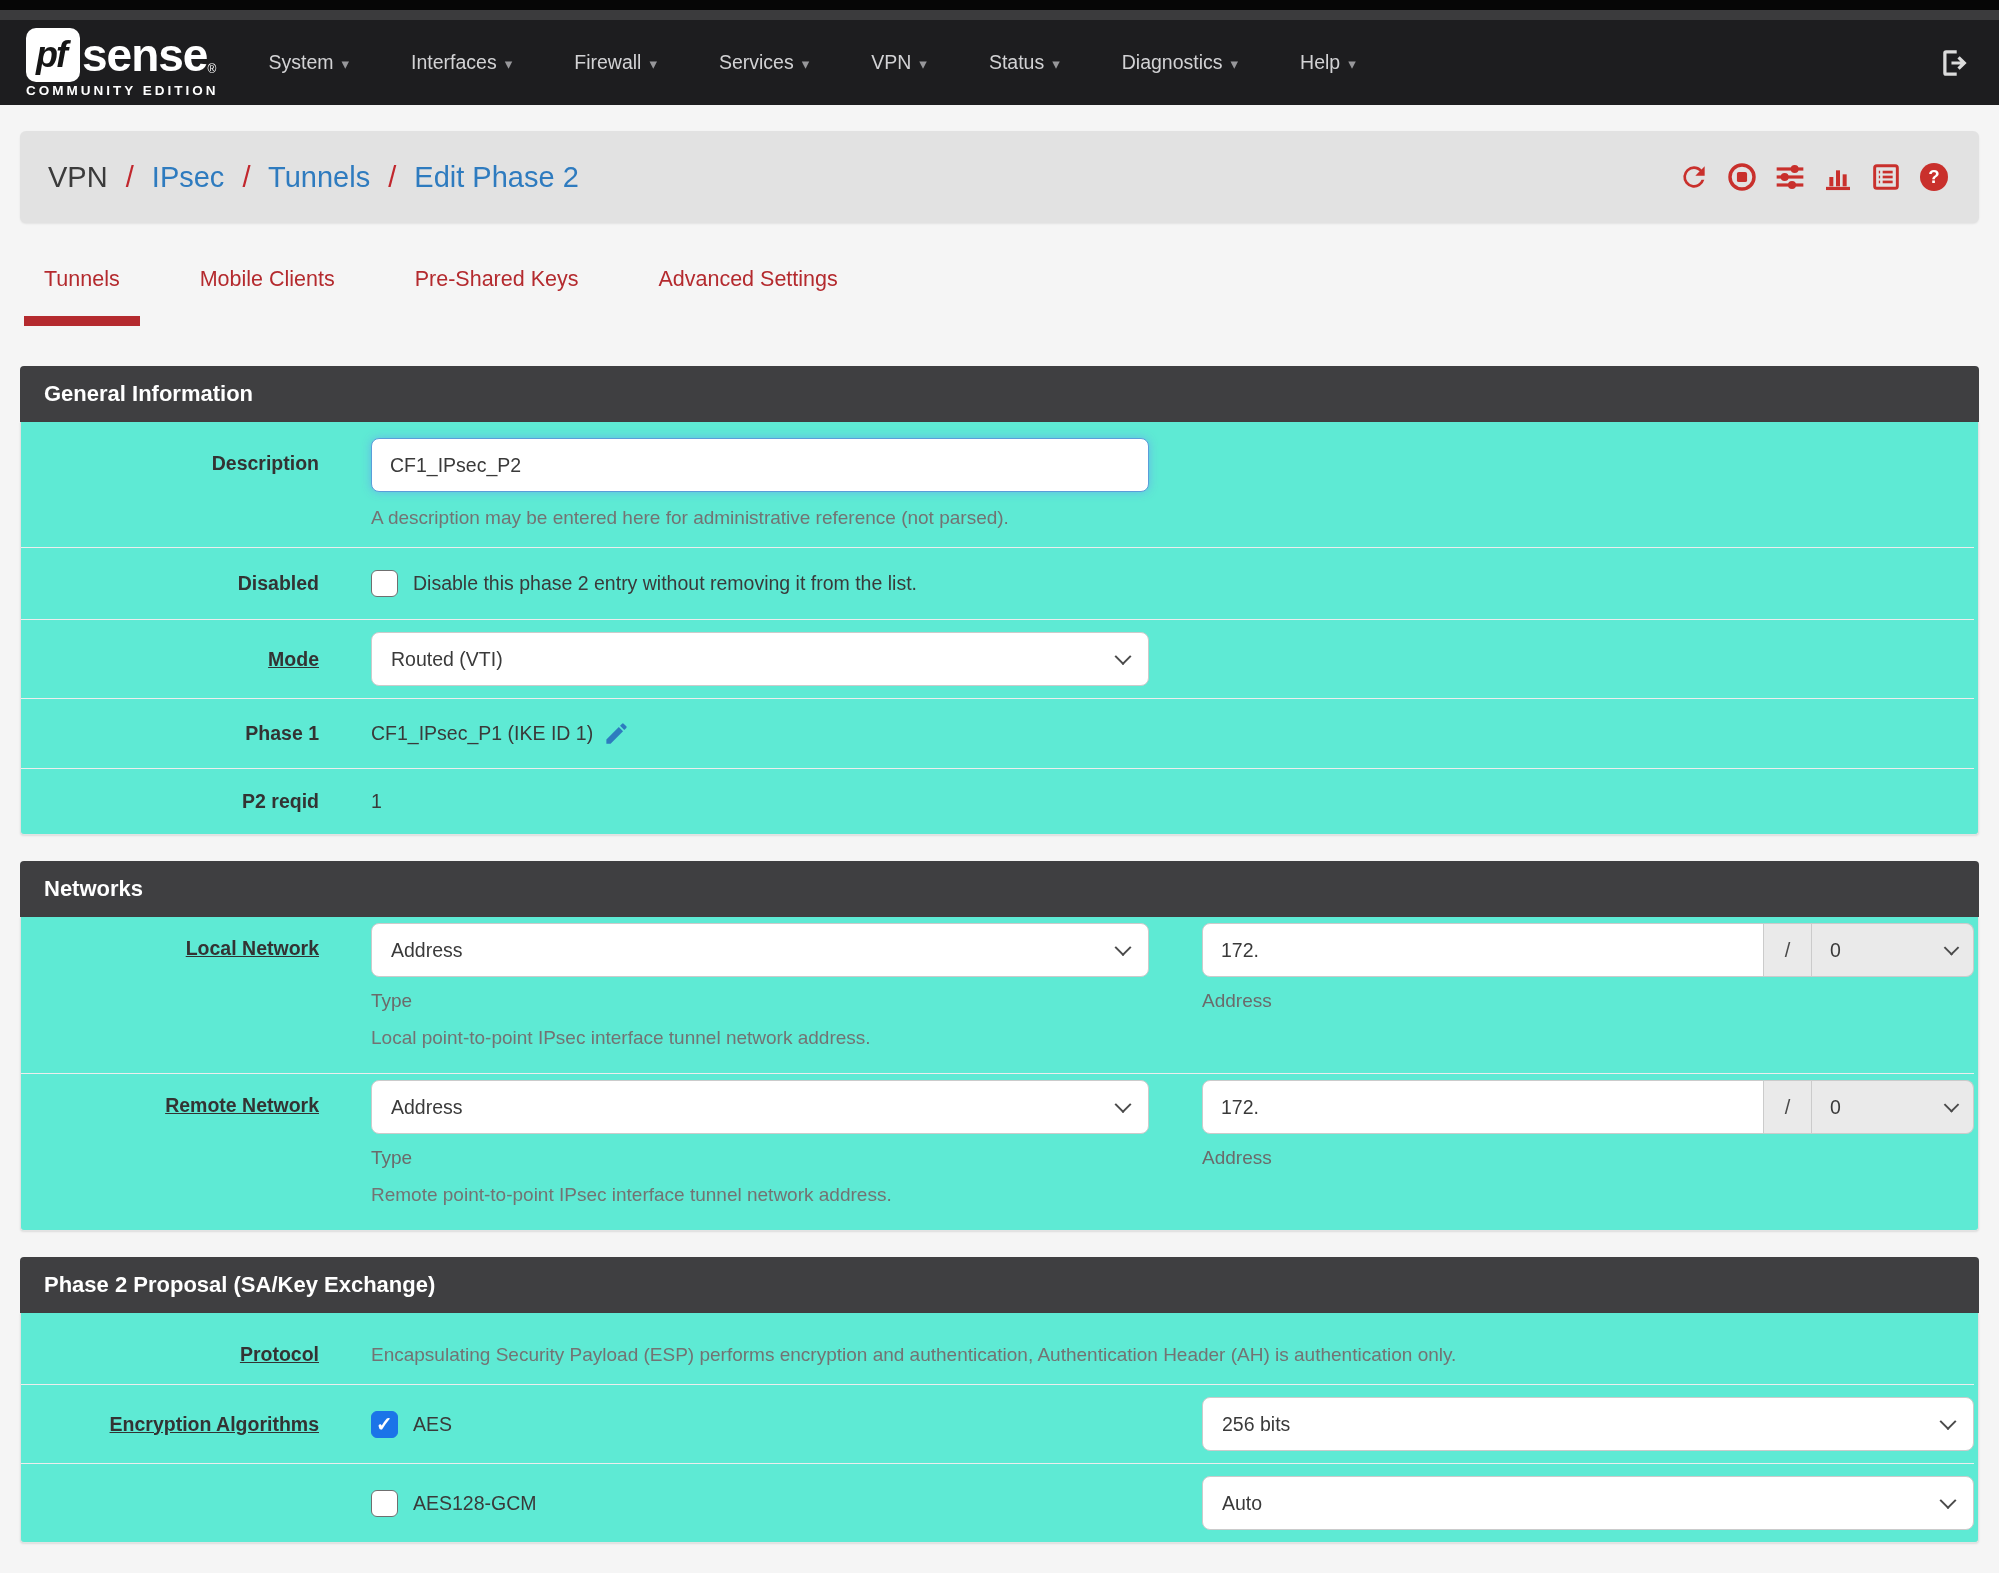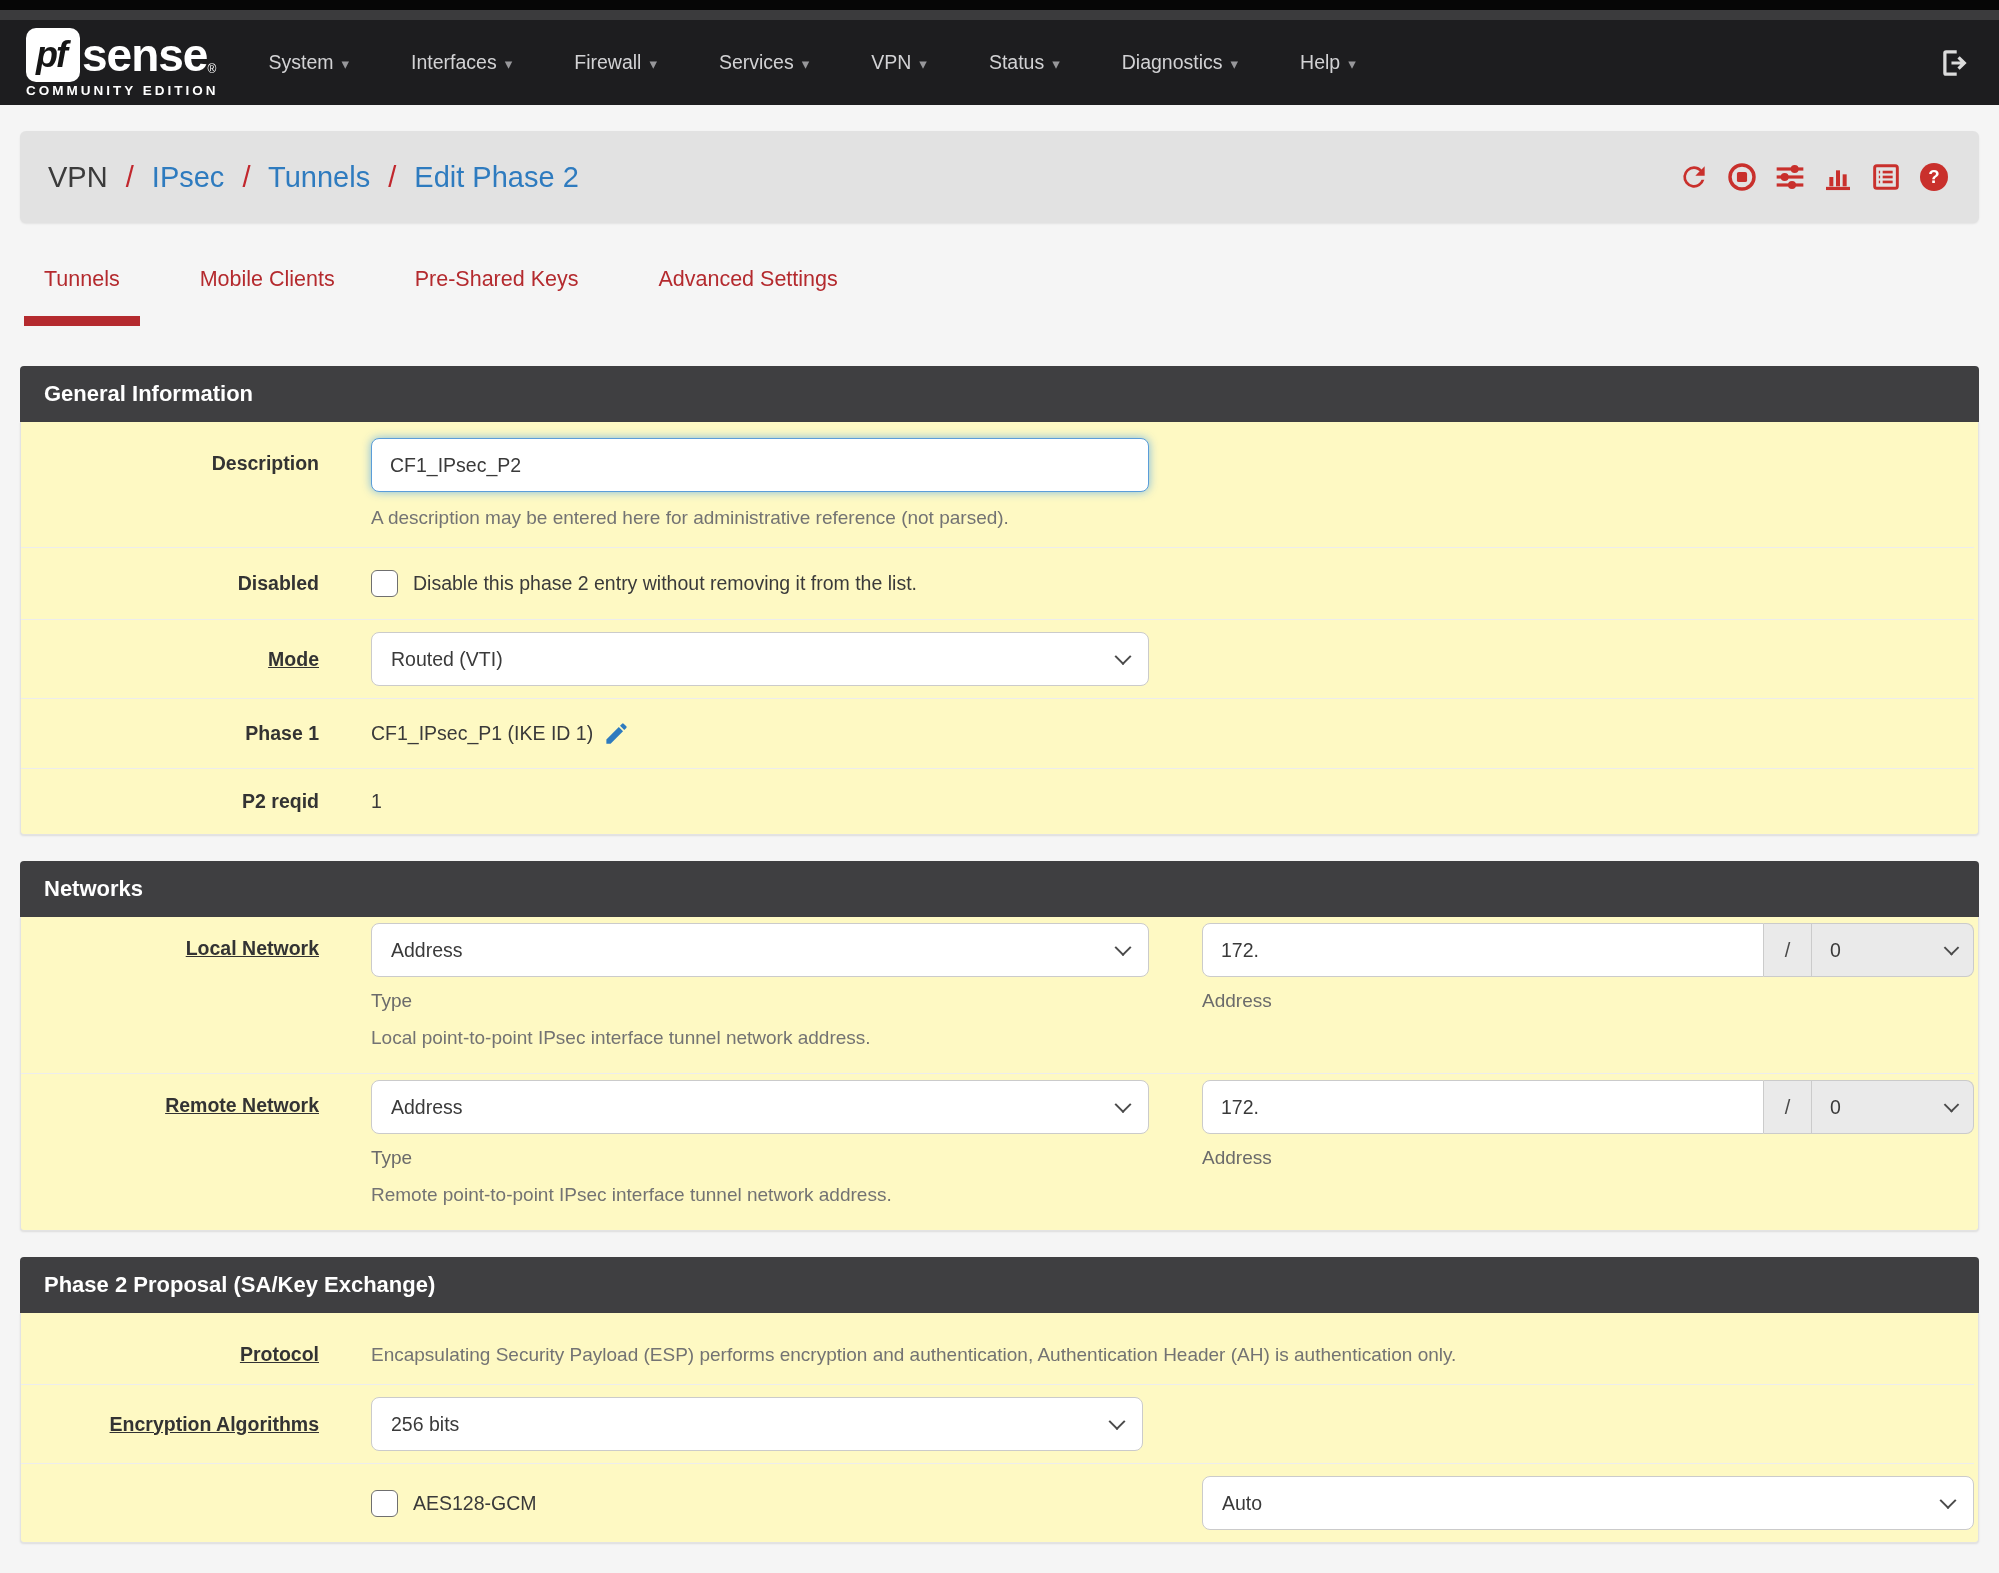--- a/index.html
+++ b/index.html
@@ -44,21 +44,21 @@
   
   .tabs{display:flex;margin:44px 0 0 4px;}
   .tab{color:#b42a2e;font-size:21.5px;text-decoration:none;padding:0 20px 24px;margin-right:40px;cursor:pointer;}
   .tab.active{border-bottom:10px solid #b42a2e;}
 
   
   .section{margin-top:40px;}
   .section + .section{margin-top:26px;}
   .sec-head{background:var(--section-bg);color:#fff;font-weight:bold;font-size:22px;padding:15px 24px;
             border-radius:4px 4px 0 0;}
-  .panel{background:#fef9c3;border:1px solid #e3e3e3;border-top:none;border-radius:0 0 4px 4px;
+  .panel{background:#5eead4;border:1px solid #e3e3e3;border-top:none;border-radius:0 0 4px 4px;
          box-shadow:0 1px 2px rgba(0,0,0,.1);padding:0 4px 0 0;}
   .form-row{display:grid;grid-template-columns:350px 1fr;align-items:flex-start;}
   .form-row + .form-row{border-top:1px solid #ededed;}
   .f-label{font-weight:bold;font-size:19.5px;color:#333;text-align:right;padding:0 52px 0 0;white-space:nowrap;}
   .f-label.u{text-decoration:underline;}
   .f-content{min-width:0;}
 
   
   .row-pad-input{padding:16px 0 18px;}
   .row-pad-check{padding:22px 0;}
@@ -335,20 +335,26 @@
         <div class="f-label u lbl-top-input">Protocol</div>
         <div class="f-content">
           <div class="help">Encapsulating Security Payload (ESP) performs encryption and authentication, Authentication Header (AH) is authentication only.</div>
         </div>
       </div>
 
       <div class="form-row row-pad-select enc-row">
         <div class="f-label u lbl-center">Encryption Algorithms</div>
         <div class="f-content">
           <div class="cols">
+            <div class="col-left">
+              <div class="checkline">
+                <span class="checkbox checked"></span>
+                <span class="check-label">AES</span>
+              </div>
+            </div>
             <div class="col-right">
               <div class="select w-right">
                 <span>256 bits</span>
               </div>
             </div>
           </div>
         </div>
       </div>
 
       <div class="form-row row-pad-select enc-row">

